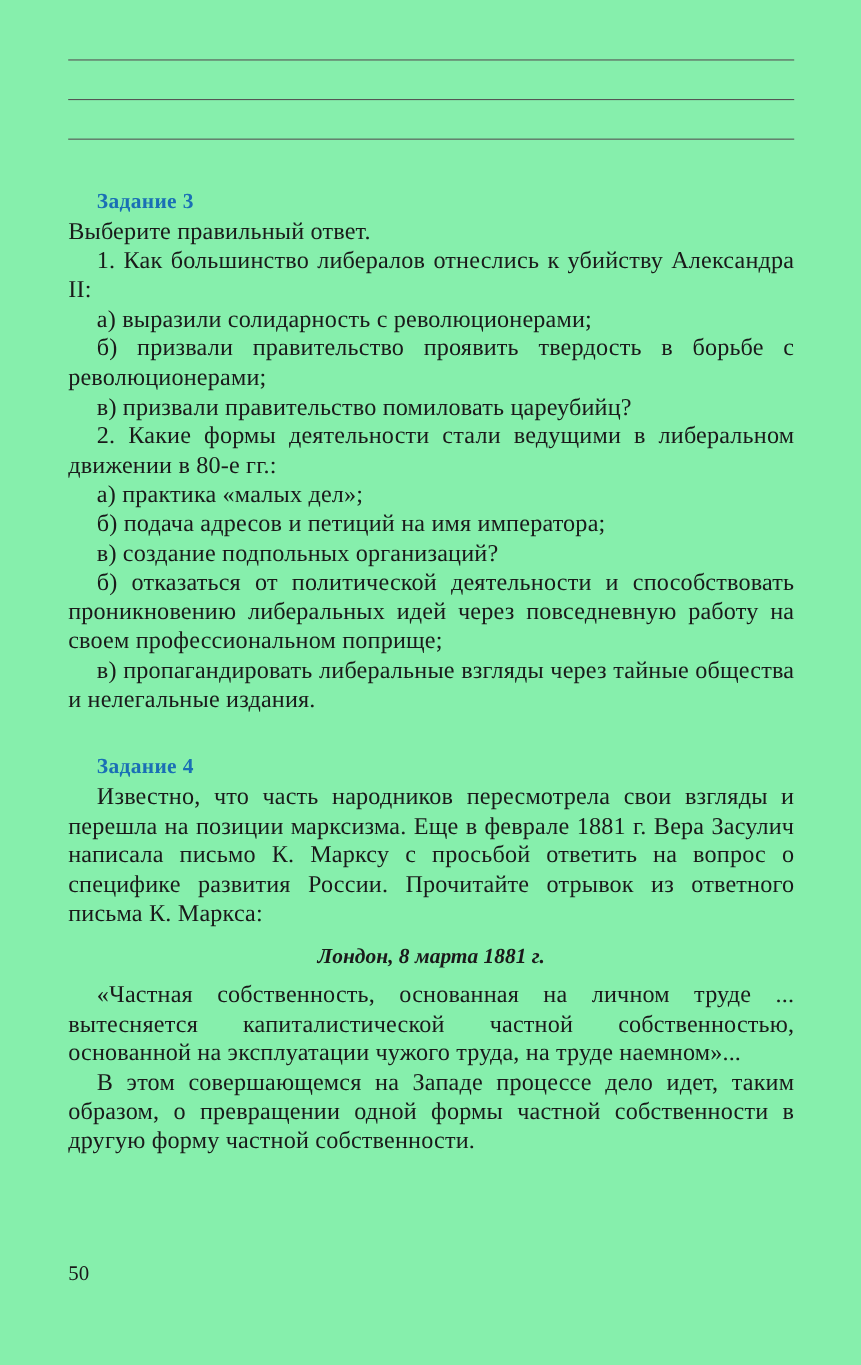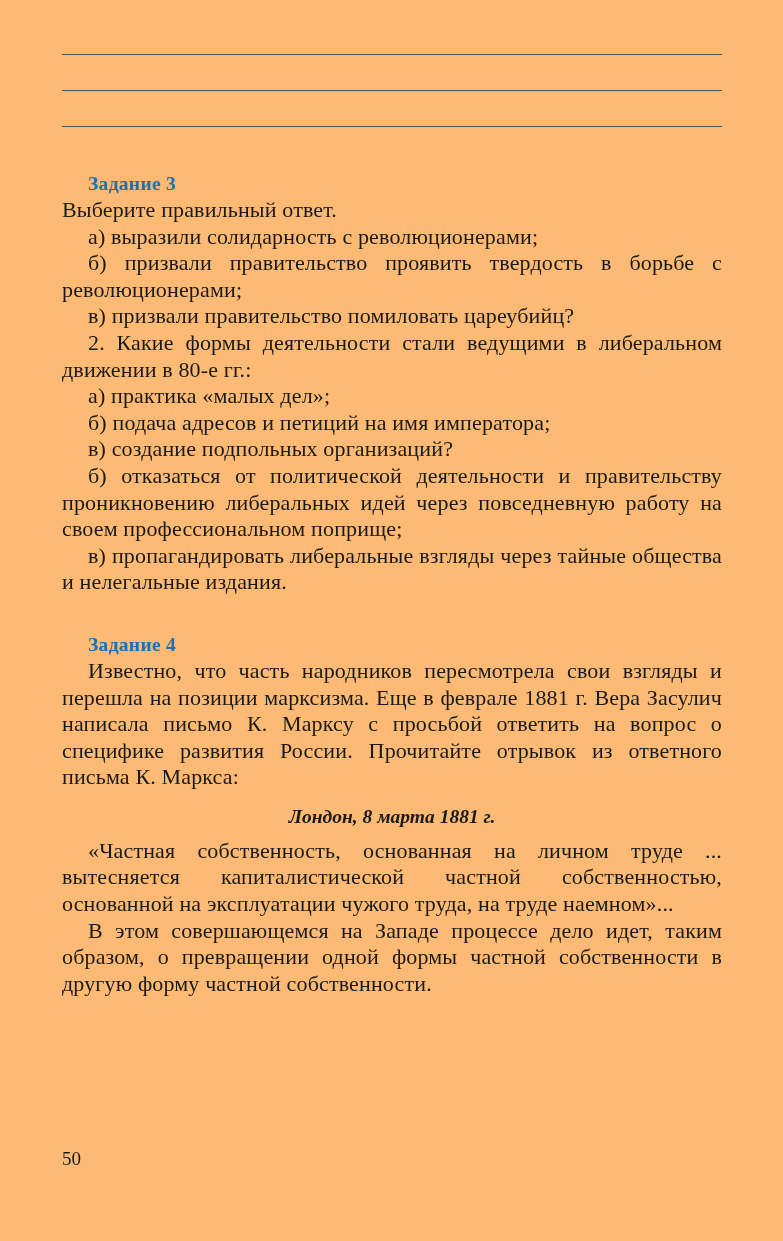--- a/index.html
+++ b/index.html
@@ -4,21 +4,21 @@
 <style>
   html, body {
     margin: 0;
     padding: 0;
     background: #ffffff;
   }
   .page {
     position: relative;
     width: 783px;
     height: 1241px;
-    background: #fdba74;
+    background: #86efac;
     font-family: "Liberation Serif", serif;
     color: #1a1a1a;
     overflow: hidden;
   }
   .content {
     position: absolute;
     left: 62px;
     top: 0;
     width: 660px;
   }
@@ -83,30 +83,31 @@
     <div class="rules">
       <div class="rule"></div>
       <div class="rule"></div>
       <div class="rule"></div>
     </div>
 
     <div class="task3-block">
       <div class="task-heading">Задание 3</div>
       <p class="t noind">Выберите правильный ответ.</p>
 
+      <p class="t ind">1. Как большинство либералов отнеслись к убийству Александра II:</p>
       <p class="t ind">а) выразили солидарность с революционерами;</p>
       <p class="t ind">б) призвали правительство проявить твердость в борьбе с революционерами;</p>
       <p class="t ind">в) призвали правительство помиловать цареубийц?</p>
 
       <p class="t ind">2. Какие формы деятельности стали ведущими в либеральном движении в 80-е гг.:</p>
       <p class="t ind">а) практика «малых дел»;</p>
       <p class="t ind">б) подача адресов и петиций на имя императора;</p>
       <p class="t ind">в) создание подпольных организаций?</p>
 
-      <p class="t ind">б) отказаться от политической деятельности и правительству проникновению либеральных идей через  повседневную работу на своем профессиональном поприще;</p>
+      <p class="t ind">б) отказаться от политической деятельности и способствовать проникновению либеральных идей через  повседневную работу на своем профессиональном поприще;</p>
       <p class="t ind">в) пропагандировать либеральные взгляды через тайные общества и нелегальные издания.</p>
     </div>
 
     <div class="task4-block">
       <div class="task-heading">Задание 4</div>
       <p class="t ind">Известно, что часть народников пересмотрела свои взгляды и перешла на позиции марксизма. Еще в феврале 1881 г. Вера Засулич написала письмо К. Марксу с просьбой ответить на вопрос о специфике развития России. Прочитайте отрывок из ответного письма К. Маркса:</p>
 
       <div class="letter-head">
         <div>Лондон, 8 марта 1881 г.</div>
       </div>

